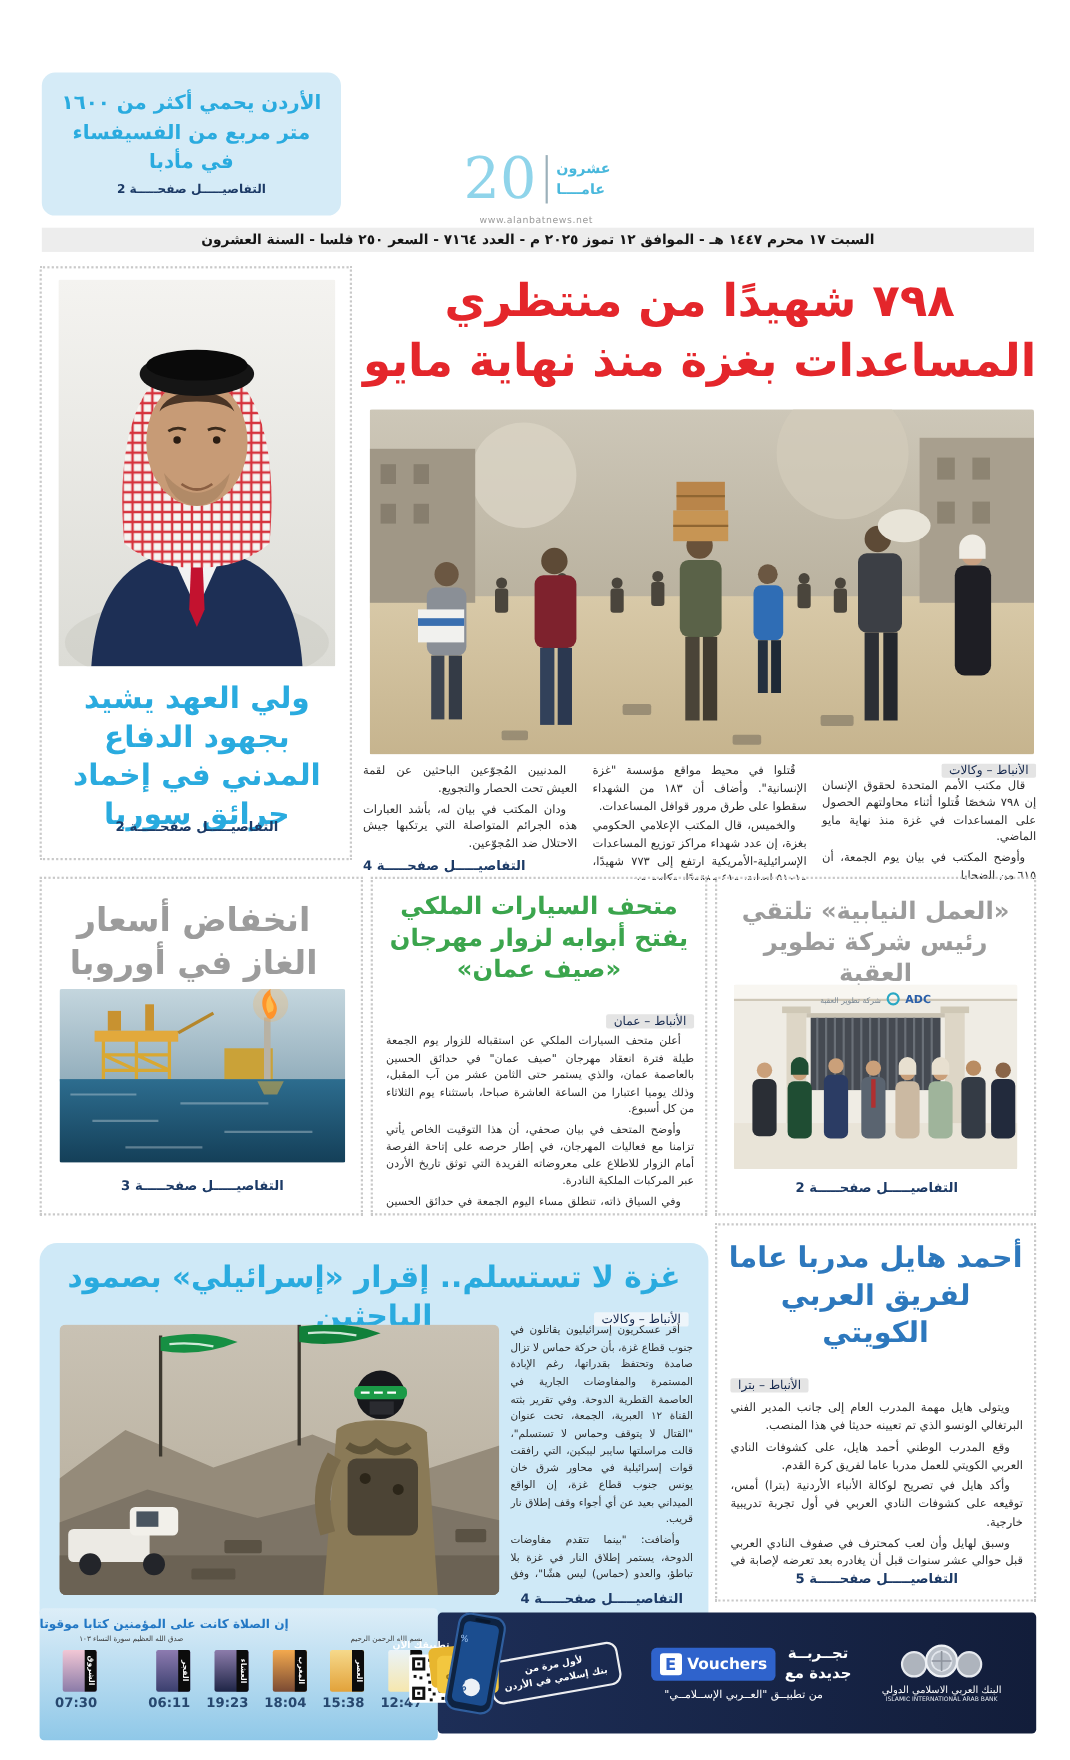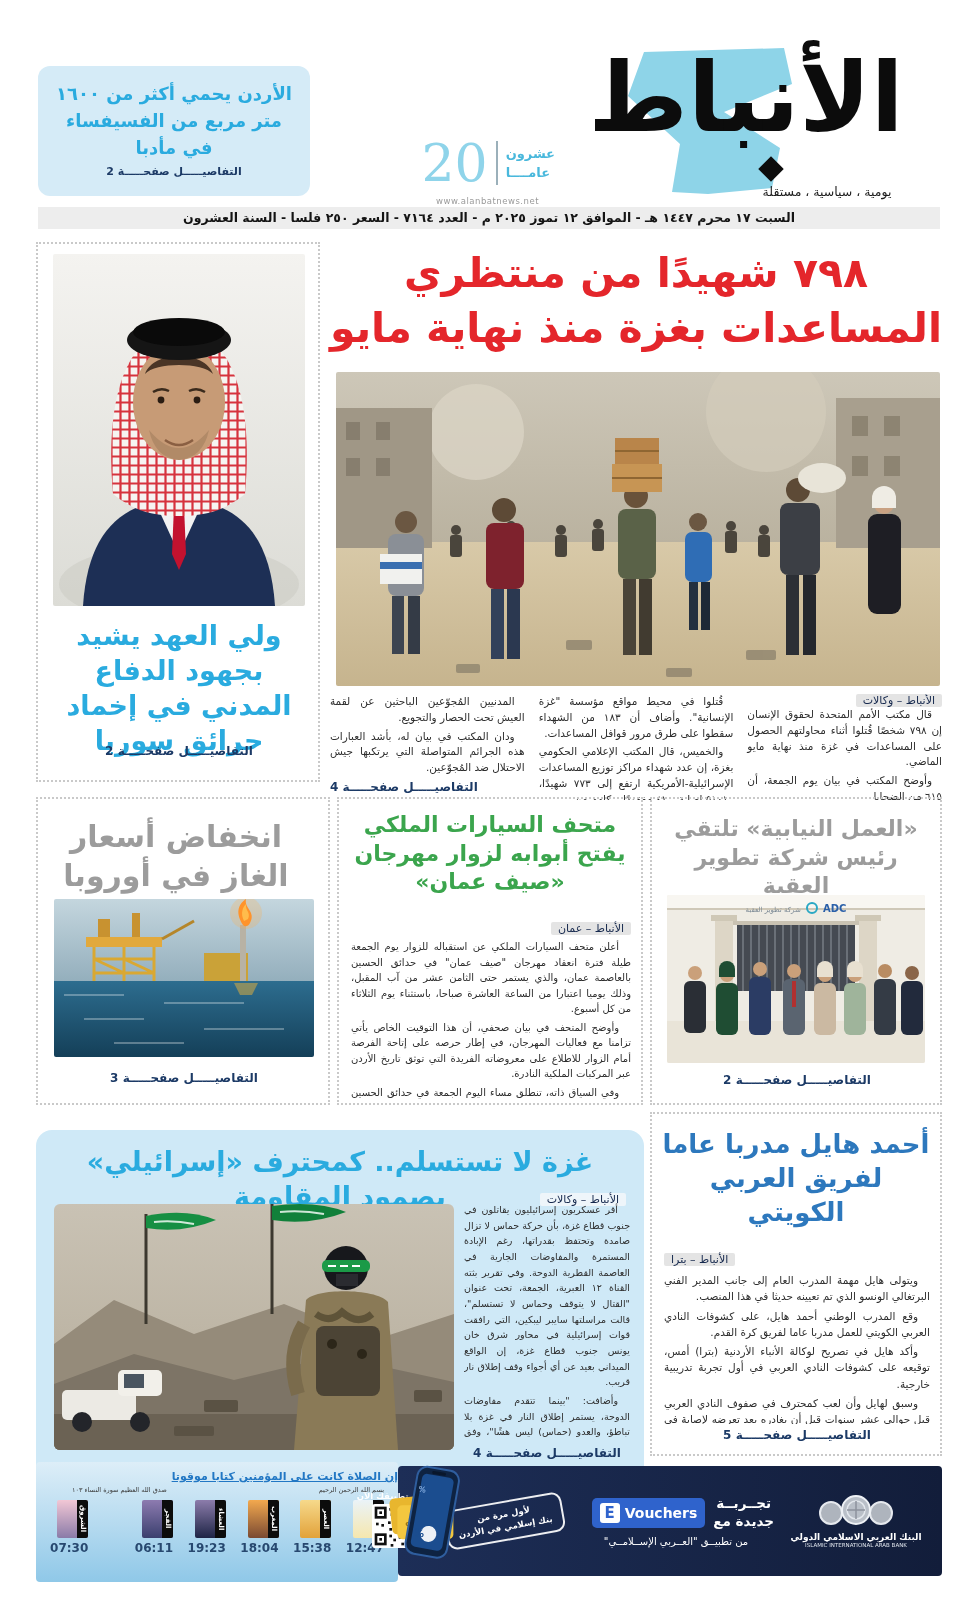--- a/index.html
+++ b/index.html
@@ -35,28 +35,20 @@
 </head>
 <body>
 
 <div class="page">
 
   <div class="abs teaser" style="left:38px;top:66px;width:272px;height:130px;">
     <div class="teaser-title">الأردن يحمي أكثر من ١٦٠٠ متر مربع من الفسيفساء في مأدبا</div>
     <div class="details" style="font-size:11px;">التفاصيـــــل صفحـــــة  2</div>
   </div>
 
-  <div class="abs" style="left:550px;top:40px;width:392px;height:162px;">
-    <svg class="abs" style="left:78px;top:8px;" width="210" height="148" viewBox="0 0 105 74">
-      <polygon points="8,2 78,0 82,18 48,32 76,50 72,70 40,73 22,72 26,48 0,24" fill="#8ed4e8"></polygon>
-    </svg>
-    <div class="abs" style="left:0;top:-14px;width:392px;text-align:center;font-size:96px;font-weight:900;color:#0c0c0c;line-height:1.5;">الأنباط</div>
-    <div class="abs" style="left:212px;top:120px;width:18px;height:18px;background:#0c0c0c;transform:rotate(45deg);"></div>
-    <div class="abs" style="right:0;top:144px;width:230px;text-align:center;font-size:12.5px;color:#1c1c1c;">يومية ، سياسية ، مستقلة</div>
-  </div>
 
   <div class="abs" style="left:420px;top:134px;width:135px;height:58px;display:flex;align-items:center;gap:8px;">
     <div style="text-align:left;color:#49b8dc;font-weight:bold;font-size:13px;line-height:1.5;">
       <div>عشرون</div>
       <div>عامــــا</div>
     </div>
     <div style="width:2px;height:44px;background:#9bb0ba;"></div>
     <div style="font-family:'DejaVu Serif',serif;font-size:52px;color:#8fd4ea;direction:ltr;">20</div>
   </div>
   <div class="abs" style="left:420px;top:196px;width:135px;font-size:8.5px;color:#9a9a9a;letter-spacing:.5px;direction:ltr;text-align:center;">www.alanbatnews.net</div>
@@ -315,21 +307,21 @@
       <p>ويتولى هايل مهمة المدرب العام إلى جانب المدير الفني البرتغالي الونسو الذي تم تعيينه حديثا في هذا المنصب.</p>
       <p>وقع المدرب الوطني أحمد هايل، على كشوفات النادي العربي الكويتي للعمل مدربا عاما لفريق كرة القدم.</p>
       <p>وأكد هايل في تصريح لوكالة الأنباء الأردنية (بترا) أمس، توقيعه على كشوفات النادي العربي في أول تجربة تدريبية خارجية.</p>
       <p>وسبق لهايل وأن لعب كمحترف في صفوف النادي العربي قبل حوالي عشر سنوات قبل أن يغادره بعد تعرضه لإصابة في الرأس.</p>
 
     </div>
     <div class="abs details" style="left:0;top:314px;width:290px;text-align:center;">التفاصيـــــل صفحـــــة  5</div>
   </div>
 
   <div class="abs" style="left:36px;top:1130px;width:608px;height:352px;background:#cfe9f7;border-radius:16px;">
-    <div class="abs hl" style="left:10px;top:14px;width:588px;font-size:27px;color:#2aabdf;">غزة لا تستسلم.. كمحترف «إسرائيلي» بصمود المقاومة</div>
+    <div class="abs hl" style="left:10px;top:14px;width:588px;font-size:27px;color:#2aabdf;">غزة لا تستسلم.. إقرار «إسرائيلي» بصمود الباحثين</div>
     <div class="abs" style="right:18px;top:58px;">
       <span class="chip" style="background:#eef5fa;">الأنباط – وكالات</span>
     </div>
     <div class="abs photo" style="left:18px;top:74px;width:400px;height:246px;border-radius:6px;">
       <svg width="400" height="246" viewBox="0 0 400 246">
         <defs>
           <linearGradient id="zsky" x1="0" y1="0" x2="0" y2="1">
             <stop offset="0" stop-color="#c9c2b4"></stop>
               <stop offset="1" stop-color="#b4ab99"></stop>
           </linearGradient>
@@ -376,21 +368,21 @@
       <p style="line-height:1.65;">أقر عسكريون إسرائيليون يقاتلون في جنوب قطاع غزة، بأن حركة حماس لا تزال صامدة وتحتفظ بقدراتها، رغم الإبادة المستمرة والمفاوضات الجارية في العاصمة القطرية الدوحة. وفي تقرير بثته القناة ١٢ العبرية، الجمعة، تحت عنوان "القتال لا يتوقف وحماس لا تستسلم"، قالت مراسلتها سايبر ليبكين، التي رافقت قوات إسرائيلية في محاور شرق خان يونس جنوب قطاع غزة، إن الواقع الميداني بعيد عن أي أجواء وقف إطلاق نار قريب.</p>
       <p style="line-height:1.65;">وأضافت: "بينما تتقدم مفاوضات الدوحة، يستمر إطلاق النار في غزة بلا تباطؤ، والعدو (حماس) ليس هشًا"، وفق تعبيرها. ومنذ ٧ أكتوبر/ تشرين الأول ٢٠٢٣، تشن إسرائيل حربا شاملة على قطاع غزة، خلفت أكثر من ١٩٥ ألف فلسطيني بين شهيد وجريح، معظمهم أطفال ونساء، فضلًا عن أكثر من ١٠ آلاف مفقود.</p>
     </div>
     <div class="abs details" style="left:428px;top:316px;width:166px;text-align:center;">التفاصيـــــل صفحـــــة  4</div>
   </div>
 
   <div class="abs" style="left:36px;top:1462px;width:906px;height:120px;">
 
     <div class="abs" style="left:0;top:0;width:362px;height:120px;border-radius:4px;
          background:linear-gradient(180deg,#ddeef8 0%,#b3d9ef 55%,#8fc8e8 100%);overflow:hidden;">
-      <div class="abs" style="left:0;top:8px;width:100%;text-align:right;font-size:11px;font-weight:bold;color:#2277c4;text-decoration:underline;">إن الصلاة كانت على المؤمنين كتابا موقوتا</div>
+      <div class="abs" style="left:0;top:8px;width:100%;text-align:left;font-size:11px;font-weight:bold;color:#2277c4;">إن الصلاة كانت على المؤمنين كتابا موقوتا</div>
       <div class="abs" style="right:14px;top:24px;font-size:6.5px;color:#3a3a3a;">بسم الله الرحمن الرحيم</div>
       <div class="abs" style="left:36px;top:24px;font-size:6.5px;color:#3a3a3a;">صدق الله العظيم سورة النساء ١٠٣</div>
       <div class="abs" style="left:14px;top:38px;width:334px;display:flex;justify-content:space-between;">
         <div style="text-align:center;">
           <div class="thumb" style="background:linear-gradient(180deg,#eaf3f8,#f6e7ae);">
             <span class="ribbon">الظهر</span>
             </div>
           <div class="ptime">12:47</div>
         </div>
         <div style="text-align:center;">
@@ -430,21 +422,21 @@
          background:linear-gradient(90deg,#1d2e57 0%,#121d3a 100%);display:flex;align-items:center;
          gap:14px;padding:0 18px;box-sizing:border-box;">
       <div style="width:136px;text-align:center;flex:none;">
         <svg width="78" height="34" viewBox="0 0 78 34">
           <circle cx="14" cy="19" r="11" fill="#aeb4bd" stroke="#e6e9ee" stroke-width="2"></circle>
           <circle cx="64" cy="19" r="11" fill="#aeb4bd" stroke="#e6e9ee" stroke-width="2"></circle>
           <circle cx="39" cy="16" r="14" fill="#b9bfc8" stroke="#eef1f5" stroke-width="2"></circle>
           <circle cx="39" cy="16" r="9" fill="none" stroke="#e2e6ec" stroke-width="1.5"></circle>
           <path d="M30,16 h18 M39,7 v18" stroke="#8d939d" stroke-width="1.5"></path>
         </svg>
-        <div style="font-size:9px;color:#fff;font-weight:bold;">البنك العربي الاسلامي الدولي</div>
+        <div style="font-size:9px;color:#fff;font-weight:normal;">البنك العربي الاسلامي الدولي</div>
         <div style="font-size:5.5px;color:#dfe4ec;direction:ltr;">ISLAMIC INTERNATIONAL ARAB BANK</div>
       </div>
       <div style="flex:none;width:196px;">
         <div style="display:flex;align-items:center;gap:8px;">
           <div style="color:#fff;font-weight:bold;font-size:13.5px;line-height:1.3;text-align:center;">
             <div>تجــربــة</div>
             <div>جديدة مع</div>
           </div>
           <div class="evbadge">
             <span class="etile">E</span>

